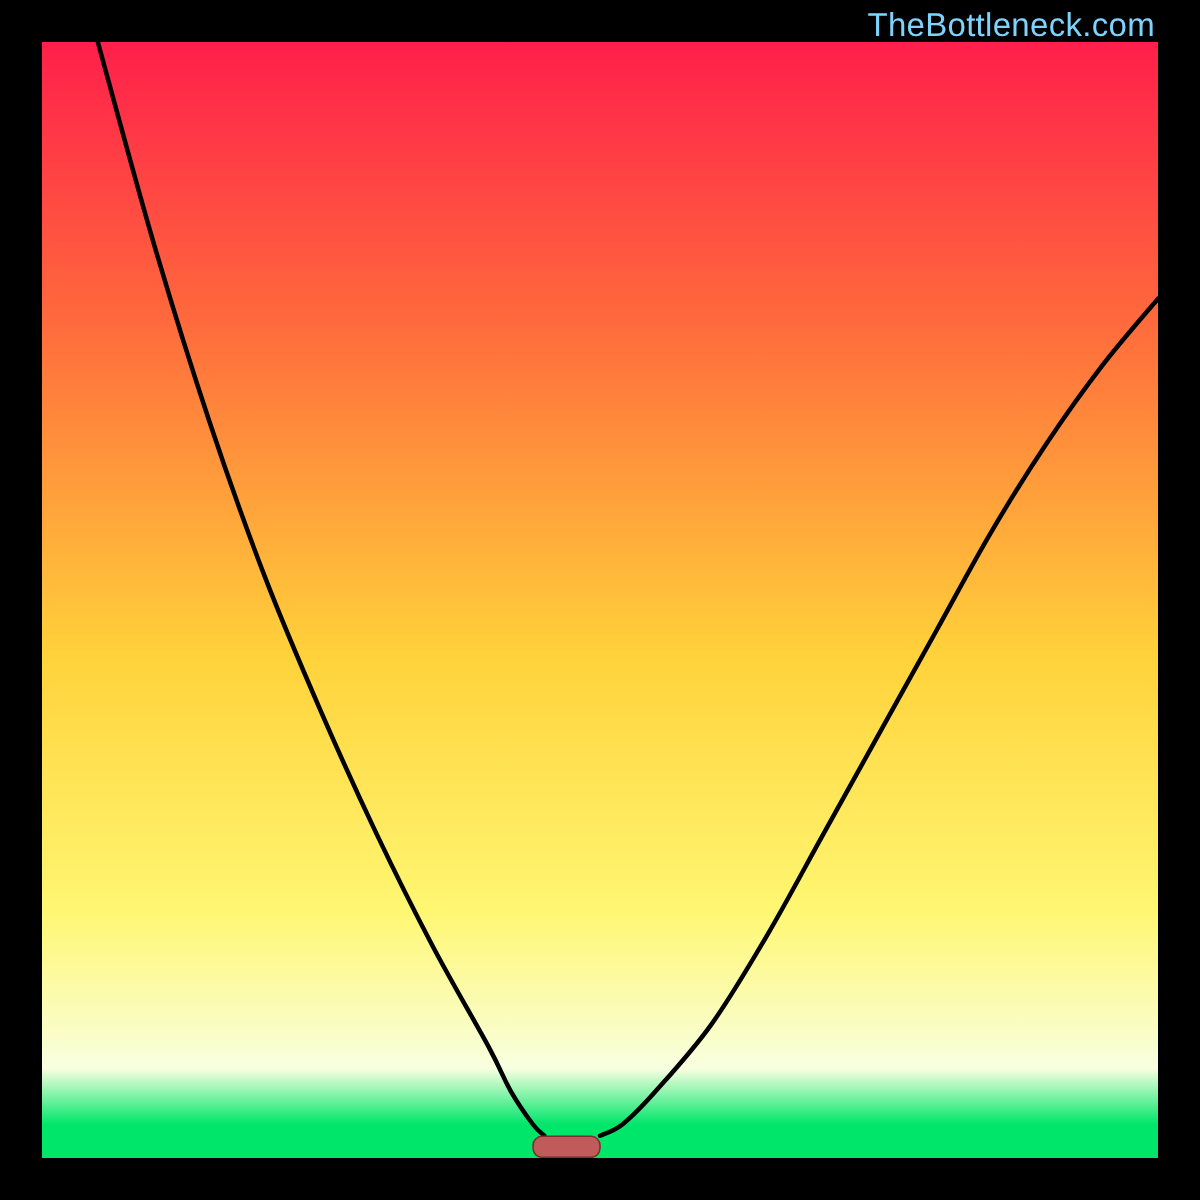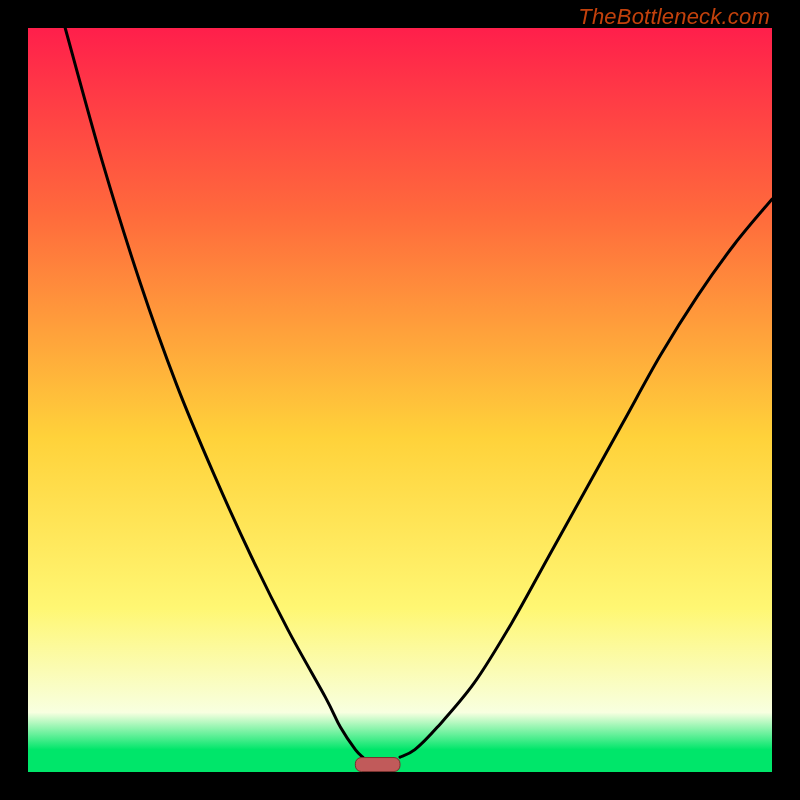--- a/index.html
+++ b/index.html
@@ -23,25 +23,24 @@
     position: absolute;
     left: 0;
     top: 0;
     width: 744px;
     height: 744px;
   }
   .watermark {
     position: absolute;
     top: 4px;
     right: 30px;
-    color: #c2410c;
+    color: #7dd3fc;
     font-size: 22px;
     letter-spacing: 0.2px;
     font-weight: 400;
-    font-style: italic;
   }
   svg { display: block; }
 </style>
 </head>
 <body>
 
 <div class="watermark">TheBottleneck.com</div>
 
 <div class="frame">
   <svg class="plot" viewBox="0 0 744 744" preserveAspectRatio="none">

